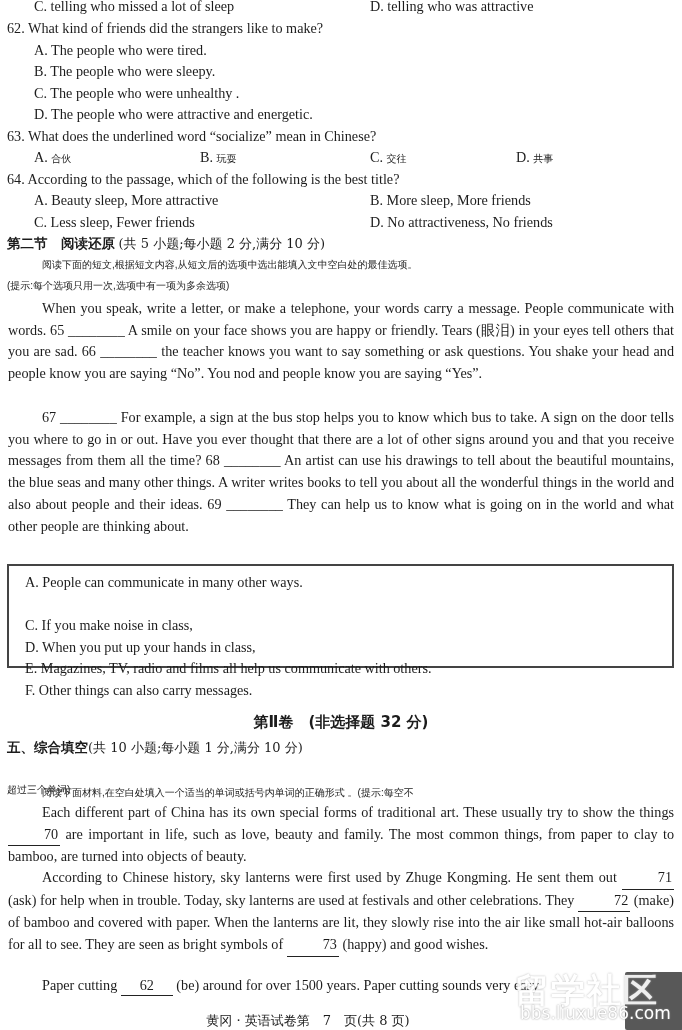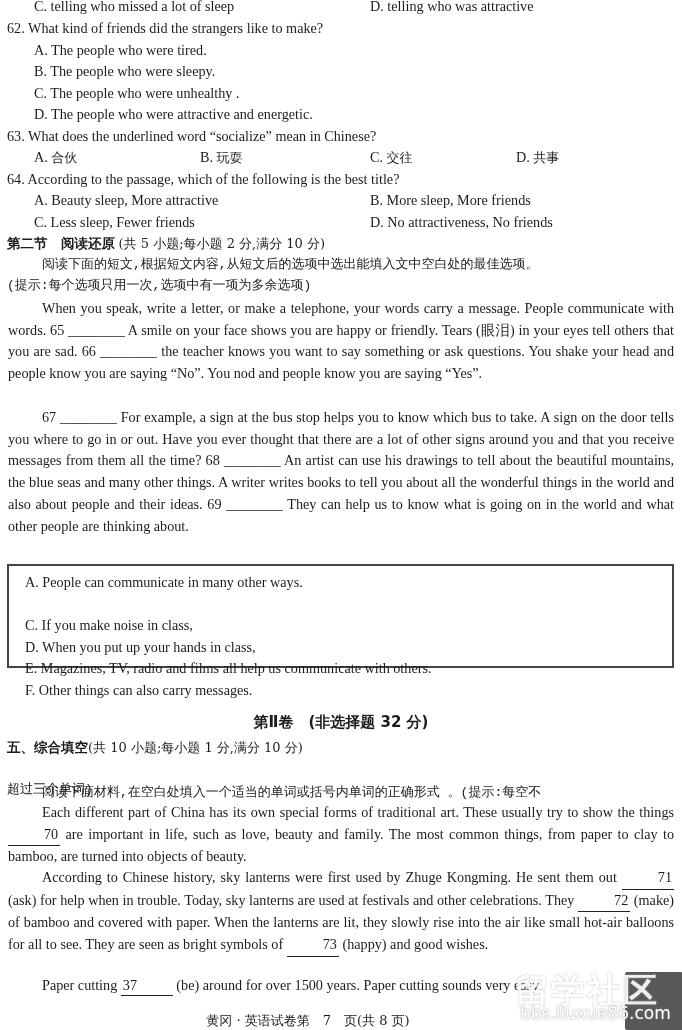--- a/index.html
+++ b/index.html
@@ -8,22 +8,22 @@
     font-family: "Liberation Serif", "DejaVu Serif", serif;
     color: #1c1c1c; font-size: 14.2px;
   }
   .page { position: absolute; left: 0; top: 0; width: 682px; }
   .line { position: absolute; white-space: nowrap; line-height: 20px; }
   .justify { position: absolute; left: 8px; width: 666px; line-height: 21.7px; text-align: justify; text-align-last: left; }
   .indent { text-indent: 34px; }
   .opt { position: absolute; white-space: nowrap; line-height: 20px; }
   .sec-head { font-family: "DejaVu Sans", sans-serif; font-weight: bold; font-size: 13.5px; }
   .sec-sub { font-family: "DejaVu Serif", serif; font-size: 13px; font-weight: normal; }
-  .cn { font-family: Liberation Mono, monospace; font-size: 13px; }
-  .nblank { display: inline-block; border-bottom: 1px solid #222; min-width: 48px; padding: 0 2px; }
+  .cn { font-family: Liberation Sans, sans-serif; font-size: 10px; }
+  .nblank { display: inline-block; border-bottom: 1px solid #222; text-align: center; min-width: 48px; padding: 0 2px; }
   .optbox { position: absolute; left: 7px; top: 564px; width: 667px; height: 104px; border: 2px solid #444; box-sizing: border-box; }
   .optbox .item { position: absolute; left: 16px; white-space: nowrap; line-height: 20px; }
   .vol-title { position: absolute; left: 0; width: 682px; text-align: center; top: 713px; font-family: "DejaVu Sans", sans-serif; font-weight: bold; font-size: 15px; }
   .footer { position: absolute; left: 0; width: 616px; text-align: center; top: 1012px; font-family: "DejaVu Serif", serif; font-size: 13px; }
   .watermark {
     position: absolute; left: 625px; top: 972px; width: 58px; height: 58px;
     background: #3b3b3b; opacity: 0.85; border-radius: 2px;
   }
   .watermark-text {
     position: absolute; left: 515px; top: 968px; color: #ffffff; opacity: 0.9;
@@ -156,21 +156,21 @@
     <span class="nblank">71</span>
     <span>(ask) for help when in trouble. Today, sky lanterns are used at festivals and other celebrations. They</span>
     <span class="nblank">72</span>
     <span>(make) of bamboo and covered with paper. When the lanterns are lit, they slowly rise into the air like small hot-air balloons for all to see. They are seen as bright symbols of</span>
     <span class="nblank">73</span>
     <span>(happy) and good wishes.</span>
   </div>
 
   <div class="line" style="left:42px; top:975px;">
     <span>Paper cutting</span>
-    <span class="nblank">37</span>
+    <span class="nblank">62</span>
     <span>(be) around for over 1500 years. Paper cutting sounds very easy</span>
   </div>
 
   <div class="footer">黄冈 · 英语试卷第　7　页(共 8 页)</div>
 
   <div class="watermark"></div>
   <div class="watermark-text">留学社区</div>
   <div class="watermark-url">bbs.liuxue86.com</div>
 </div>
 

